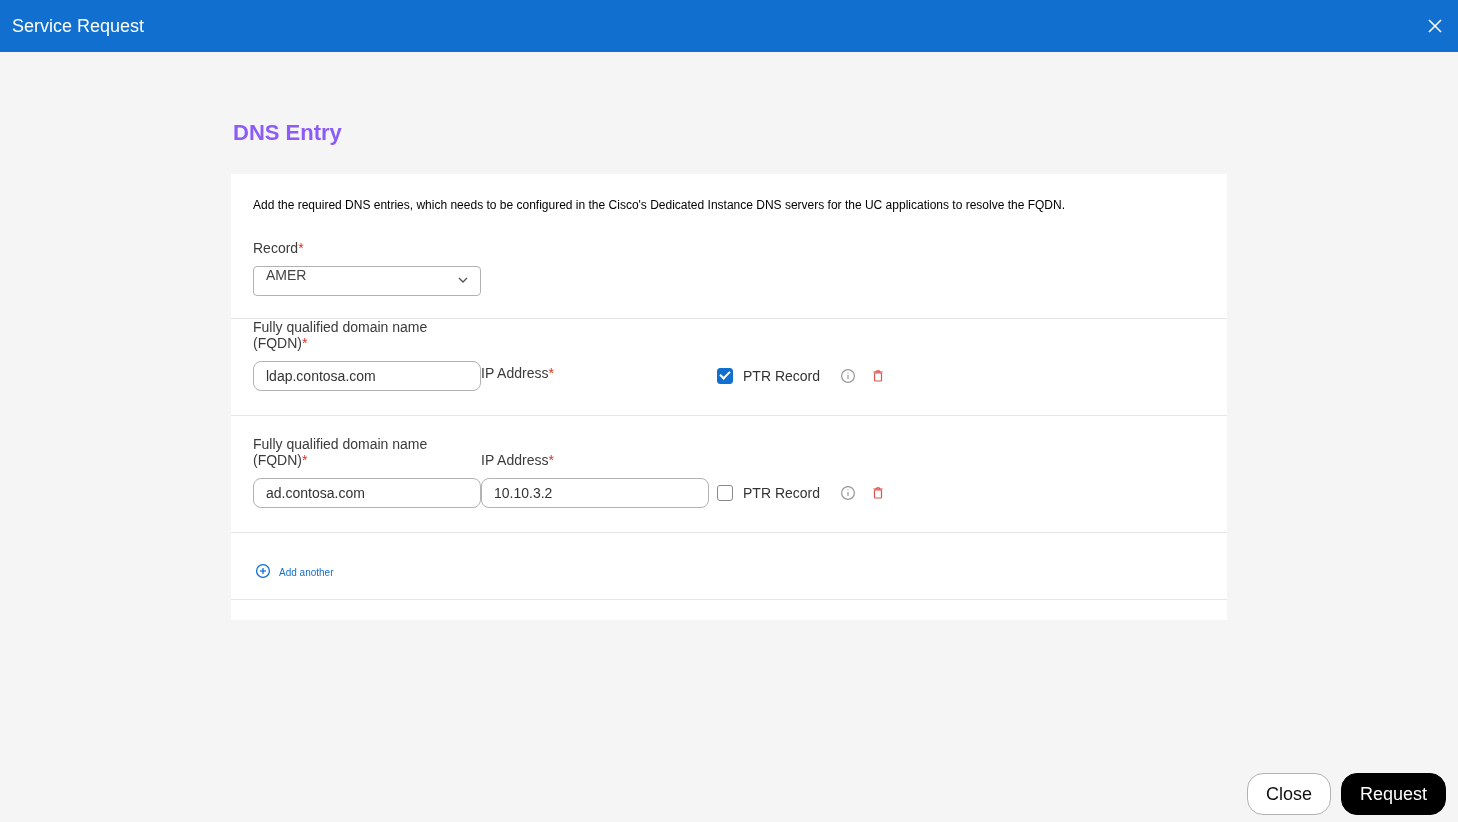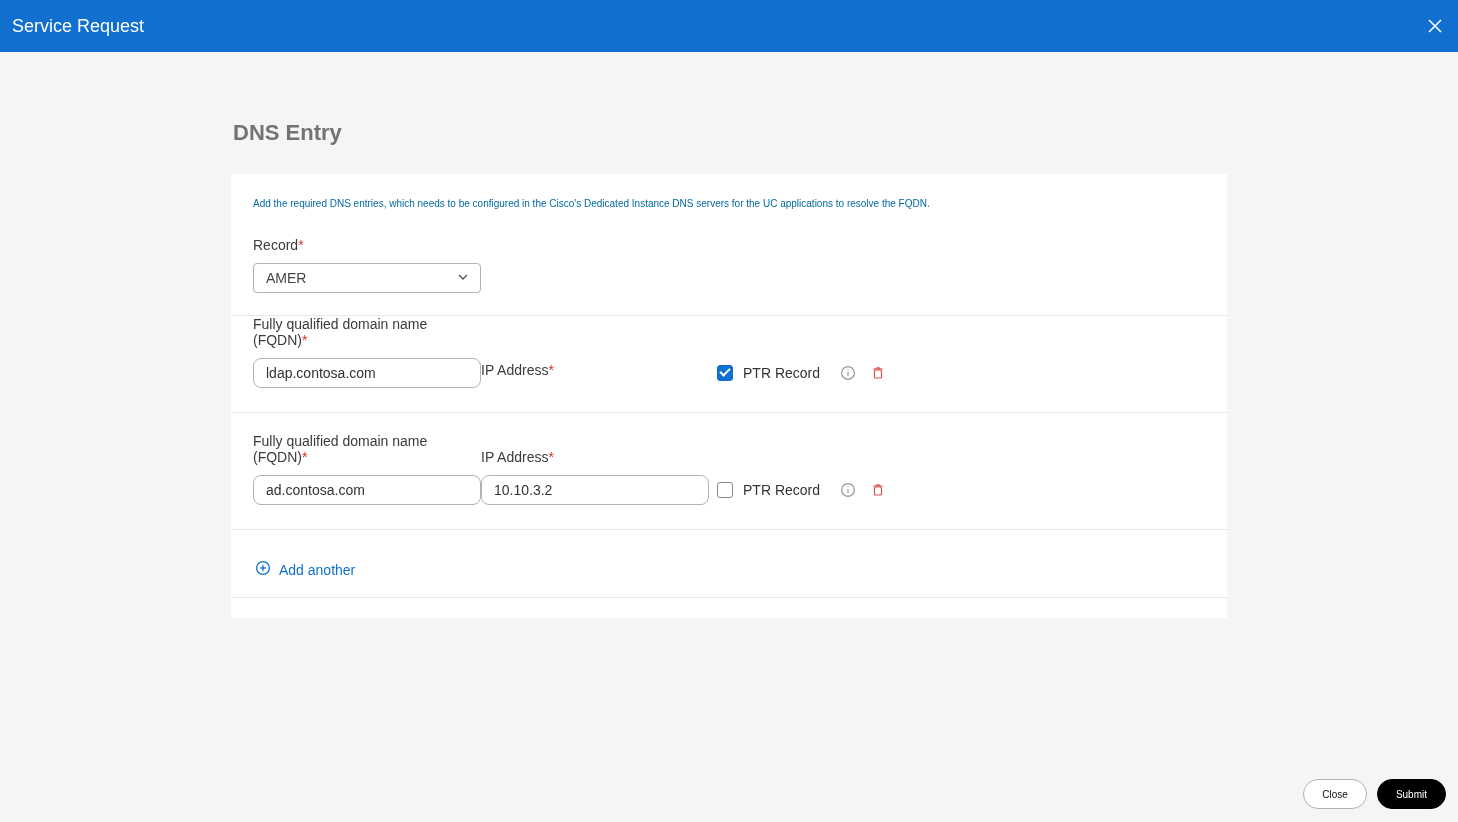--- a/index.html
+++ b/index.html
@@ -35,32 +35,32 @@
   .close-x svg { width: 14px; height: 14px; }
   .content-wrap {
     padding-top: 68px;
     display: flex;
     justify-content: center;
   }
   .page-title {
     width: 996px;
     font-size: 22px;
     font-weight: 700;
-    color: #737373;
+    color: #8b5cf6;
     margin-bottom: 28px;
     padding-left: 2px;
   }
   .card {
     width: 996px;
     background: #fff;
     padding: 24px 22px 20px 22px;
   }
   .desc {
-    color: #0369a1;
-    font-size: 10px;
+    color: #000000;
+    font-size: 12px;
     margin-bottom: 28px;
   }
   .field-label {
     font-size: 14px;
     color: #3b3b3b;
     margin-bottom: 10px;
     display: block;
   }
   .req { color: #d93025; }
   .select-wrap {
@@ -72,21 +72,20 @@
     width: 100%;
     height: 30px;
     border: 1px solid #b2b2b2;
     border-radius: 4px;
     background: #fff;
     padding: 0 26px 0 12px;
     font-size: 14px;
     color: #444;
     cursor: pointer;
     display: flex;
-    align-items: center;
   }
   .select-caret {
     position: absolute;
     right: 12px;
     top: 50%;
     transform: translateY(-50%);
     pointer-events: none;
   }
   .section-divider {
     border: none;
@@ -179,43 +178,43 @@
   .row-divider {
     border: none;
     border-top: 1px solid #e6e6e6;
     margin: 0 -22px 20px -22px;
   }
   .add-another {
     display: flex;
     align-items: center;
     gap: 8px;
     color: #1170cf;
-    font-size: 14px;
+    font-size: 10px;
     cursor: pointer;
     padding: 10px 0 18px 2px;
   }
   .add-another svg { width: 16px; height: 16px; }
   .footer {
     position: absolute;
     bottom: 0;
     left: 0;
     right: 0;
     height: 56px;
     display: flex;
     align-items: center;
     justify-content: flex-end;
     gap: 10px;
     padding-right: 12px;
     background: #f5f5f5;
   }
   .btn {
-    height: 30px;
+    height: 42px;
     border-radius: 16px;
     padding: 0 18px;
-    font-size: 10px;
+    font-size: 18px;
     cursor: pointer;
     display: flex;
     align-items: center;
     text-align: right;
   }
   .btn-close {
     background: #fff;
     color: #111;
     border: 1px solid #b2b2b2;
   }
@@ -359,14 +358,14 @@
         <span>Add another</span>
       </div>
 
       <hr class="section-divider">
     </div>
   </div>
 </div>
 
 <div class="footer">
   <button class="btn btn-close">Close</button>
-  <button class="btn btn-submit">Submit</button>
+  <button class="btn btn-submit">Request</button>
 </div>
 
 </body></html>

